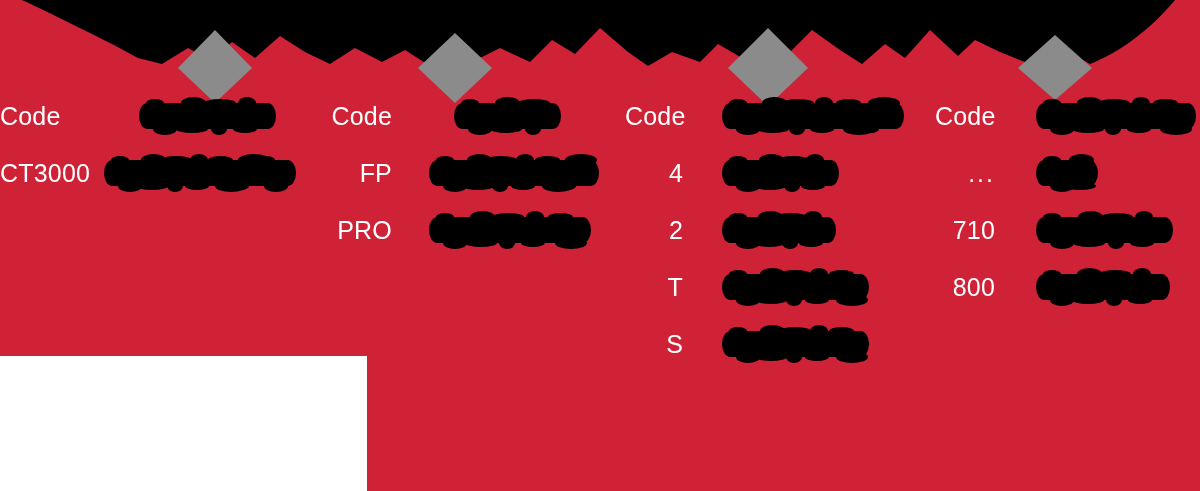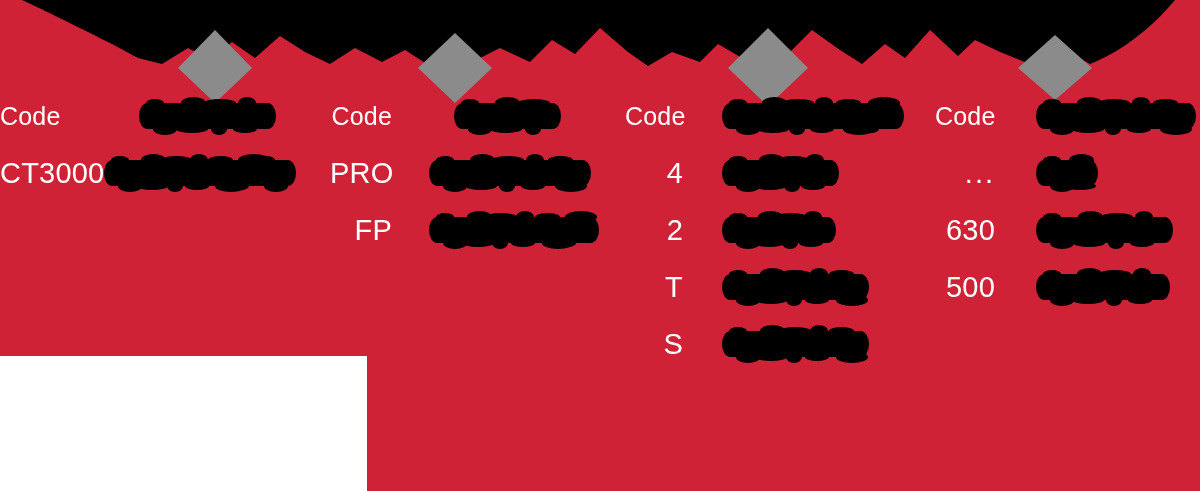--- a/index.html
+++ b/index.html
@@ -51,21 +51,21 @@
   #column-4 { left: 935px;  width: 265px; }
 
   .row {
     position: relative;
     height: 57px;
   }
 
   .cell-label {
     position: absolute;
     top: 0;
-    font-size: 29px;
+    font-size: 25px;
     line-height: 34px;
     color: #ffffff;
     white-space: nowrap;
     letter-spacing: 0.2px;
   }
 
   
   #column-1 .cell-label { left: 0;   width: 100px; text-align: left; }
   #column-2 .cell-label { left: 0;   width: 62px;  text-align: right; }
   #column-3 .cell-label { left: 0;   width: 58px;  text-align: right; }
@@ -198,51 +198,51 @@
         <div class="redaction" style="left: 135px; width: 85px;">
           <i class="bump" style="left: -4px; width: 18px; height: 8px; top: -4px;"></i>
           <i class="bump bump-b" style="left: 3px; width: 24px; height: 12px; bottom: -6px;"></i>
           <i class="bump" style="left: 30.3333px; width: 25px; height: 12px; top: -6px;"></i>
           <i class="bump bump-b" style="left: 25.3333px; width: 32px; height: 8px; bottom: -4px;"></i>
           <i class="bump" style="left: 52.6667px; width: 32px; height: 8px; top: -4px;"></i>
           <i class="bump bump-b" style="left: 59.6667px; width: 16px; height: 12px; bottom: -6px;"></i>
         </div>
       </div>
       <div class="row">
-        <span class="cell-label">PRO</span>
-        <div class="redaction" style="left: 110px; width: 140px;">
-          <i class="bump" style="left: -4px; width: 18px; height: 8px; top: -4px;"></i>
-          <i class="bump bump-b" style="left: 3px; width: 24px; height: 12px; bottom: -6px;"></i>
-          <i class="bump" style="left: 30px; width: 25px; height: 12px; top: -6px;"></i>
-          <i class="bump bump-b" style="left: 25px; width: 32px; height: 8px; bottom: -4px;"></i>
-          <i class="bump" style="left: 52px; width: 32px; height: 8px; top: -4px;"></i>
-          <i class="bump bump-b" style="left: 59px; width: 16px; height: 12px; bottom: -6px;"></i>
-          <i class="bump" style="left: 86px; width: 18px; height: 12px; top: -6px;"></i>
-          <i class="bump bump-b" style="left: 81px; width: 24px; height: 8px; bottom: -4px;"></i>
-          <i class="bump" style="left: 108px; width: 25px; height: 8px; top: -4px;"></i>
-          <i class="bump bump-b" style="left: 115px; width: 32px; height: 12px; bottom: -6px;"></i>
-        </div>
-      </div>
-      <div class="row">
         <span class="cell-label">FP</span>
         <div class="redaction" style="left: 110px; width: 148px;">
           <i class="bump" style="left: -4px; width: 18px; height: 8px; top: -4px;"></i>
           <i class="bump bump-b" style="left: 3px; width: 24px; height: 12px; bottom: -6px;"></i>
           <i class="bump" style="left: 26.6667px; width: 25px; height: 12px; top: -6px;"></i>
           <i class="bump bump-b" style="left: 21.6667px; width: 32px; height: 8px; bottom: -4px;"></i>
           <i class="bump" style="left: 45.3333px; width: 32px; height: 8px; top: -4px;"></i>
           <i class="bump bump-b" style="left: 52.3333px; width: 16px; height: 12px; bottom: -6px;"></i>
           <i class="bump" style="left: 76px; width: 18px; height: 12px; top: -6px;"></i>
           <i class="bump bump-b" style="left: 71px; width: 24px; height: 8px; bottom: -4px;"></i>
           <i class="bump" style="left: 94.6667px; width: 25px; height: 8px; top: -4px;"></i>
           <i class="bump bump-b" style="left: 101.667px; width: 32px; height: 12px; bottom: -6px;"></i>
           <i class="bump" style="left: 125.333px; width: 32px; height: 12px; top: -6px;"></i>
           <i class="bump bump-b" style="left: 120.333px; width: 16px; height: 8px; bottom: -4px;"></i>
         </div>
       </div>
+      <div class="row">
+        <span class="cell-label">PRO</span>
+        <div class="redaction" style="left: 110px; width: 140px;">
+          <i class="bump" style="left: -4px; width: 18px; height: 8px; top: -4px;"></i>
+          <i class="bump bump-b" style="left: 3px; width: 24px; height: 12px; bottom: -6px;"></i>
+          <i class="bump" style="left: 30px; width: 25px; height: 12px; top: -6px;"></i>
+          <i class="bump bump-b" style="left: 25px; width: 32px; height: 8px; bottom: -4px;"></i>
+          <i class="bump" style="left: 52px; width: 32px; height: 8px; top: -4px;"></i>
+          <i class="bump bump-b" style="left: 59px; width: 16px; height: 12px; bottom: -6px;"></i>
+          <i class="bump" style="left: 86px; width: 18px; height: 12px; top: -6px;"></i>
+          <i class="bump bump-b" style="left: 81px; width: 24px; height: 8px; bottom: -4px;"></i>
+          <i class="bump" style="left: 108px; width: 25px; height: 8px; top: -4px;"></i>
+          <i class="bump bump-b" style="left: 115px; width: 32px; height: 12px; bottom: -6px;"></i>
+        </div>
+      </div>
     </div>
   <div class="column" id="column-3">
       <div class="row header-row">
         <span class="cell-label">Code</span>
         <div class="redaction" style="left: 108px; width: 160px;">
           <i class="bump" style="left: -4px; width: 18px; height: 8px; top: -4px;"></i>
           <i class="bump bump-b" style="left: 3px; width: 24px; height: 12px; bottom: -6px;"></i>
           <i class="bump" style="left: 28.6667px; width: 25px; height: 12px; top: -6px;"></i>
           <i class="bump bump-b" style="left: 23.6667px; width: 32px; height: 8px; bottom: -4px;"></i>
           <i class="bump" style="left: 49.3333px; width: 32px; height: 8px; top: -4px;"></i>
@@ -331,34 +331,34 @@
       <div class="row">
         <span class="cell-label ellipsis-label">...</span>
         <div class="redaction" style="left: 112px; width: 40px;">
           <i class="bump" style="left: -4px; width: 18px; height: 8px; top: -4px;"></i>
           <i class="bump bump-b" style="left: 3px; width: 24px; height: 12px; bottom: -6px;"></i>
           <i class="bump" style="left: 22px; width: 25px; height: 12px; top: -6px;"></i>
           <i class="bump bump-b" style="left: 17px; width: 32px; height: 8px; bottom: -4px;"></i>
         </div>
       </div>
       <div class="row">
-        <span class="cell-label">630</span>
+        <span class="cell-label">710</span>
         <div class="redaction" style="left: 112px; width: 115px;">
           <i class="bump" style="left: -4px; width: 18px; height: 8px; top: -4px;"></i>
           <i class="bump bump-b" style="left: 3px; width: 24px; height: 12px; bottom: -6px;"></i>
           <i class="bump" style="left: 30.75px; width: 25px; height: 12px; top: -6px;"></i>
           <i class="bump bump-b" style="left: 25.75px; width: 32px; height: 8px; bottom: -4px;"></i>
           <i class="bump" style="left: 53.5px; width: 32px; height: 8px; top: -4px;"></i>
           <i class="bump bump-b" style="left: 60.5px; width: 16px; height: 12px; bottom: -6px;"></i>
           <i class="bump" style="left: 88.25px; width: 18px; height: 12px; top: -6px;"></i>
           <i class="bump bump-b" style="left: 83.25px; width: 24px; height: 8px; bottom: -4px;"></i>
         </div>
       </div>
       <div class="row">
-        <span class="cell-label">500</span>
+        <span class="cell-label">800</span>
         <div class="redaction" style="left: 112px; width: 112px;">
           <i class="bump" style="left: -4px; width: 18px; height: 8px; top: -4px;"></i>
           <i class="bump bump-b" style="left: 3px; width: 24px; height: 12px; bottom: -6px;"></i>
           <i class="bump" style="left: 30px; width: 25px; height: 12px; top: -6px;"></i>
           <i class="bump bump-b" style="left: 25px; width: 32px; height: 8px; bottom: -4px;"></i>
           <i class="bump" style="left: 52px; width: 32px; height: 8px; top: -4px;"></i>
           <i class="bump bump-b" style="left: 59px; width: 16px; height: 12px; bottom: -6px;"></i>
           <i class="bump" style="left: 86px; width: 18px; height: 12px; top: -6px;"></i>
           <i class="bump bump-b" style="left: 81px; width: 24px; height: 8px; bottom: -4px;"></i>
         </div>

